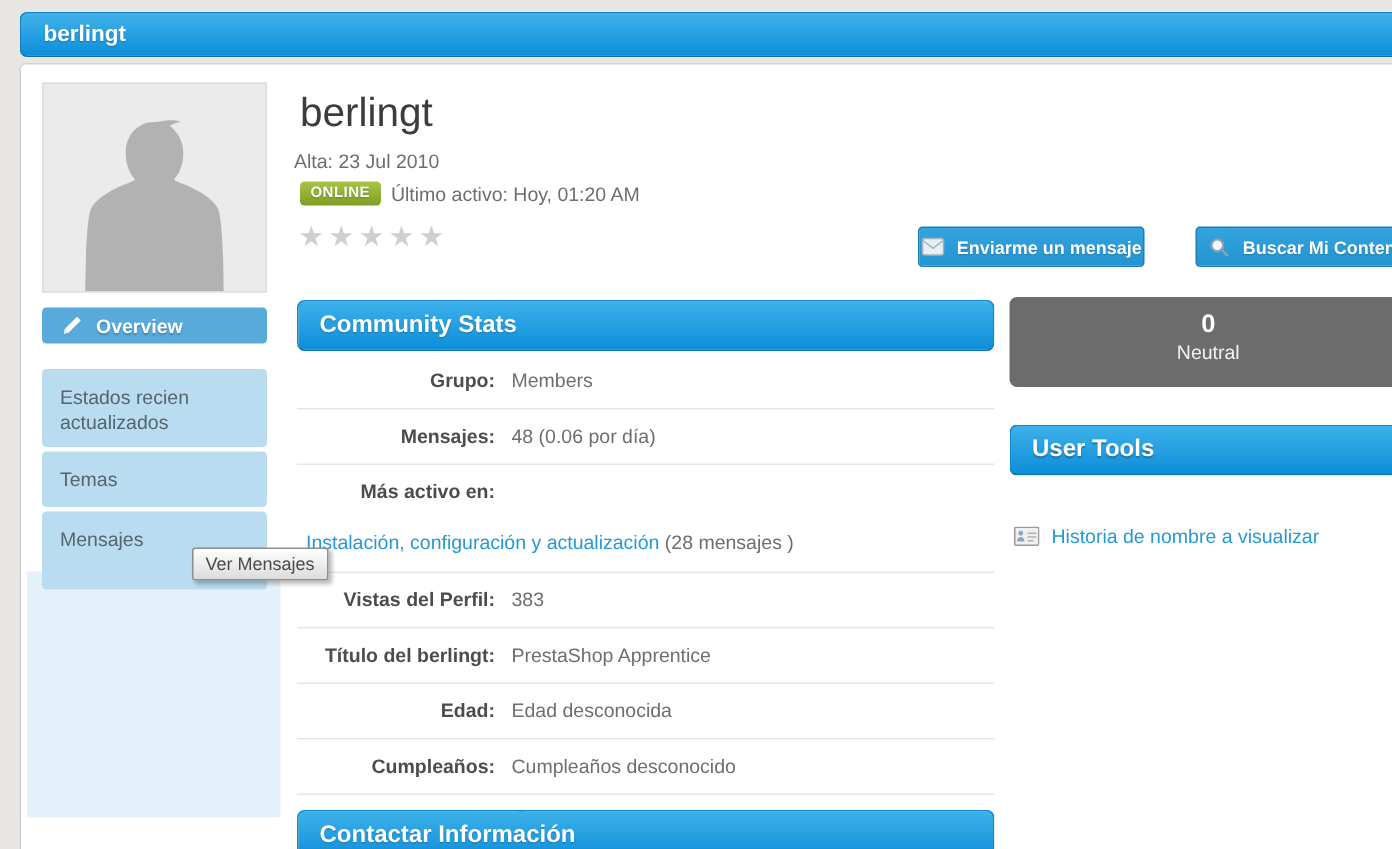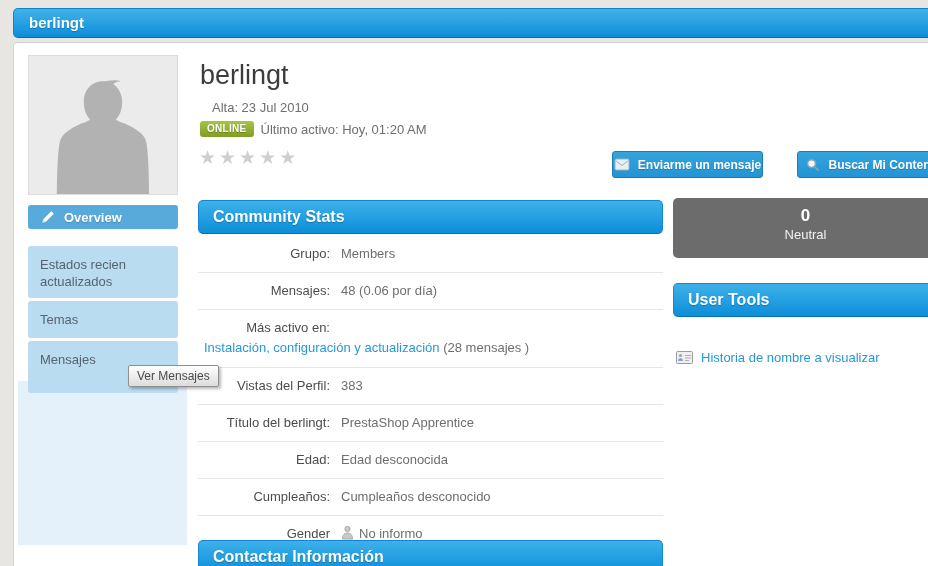--- a/index.html
+++ b/index.html
@@ -54,21 +54,21 @@
     position:absolute; left:128px; top:365px; z-index:30;
     background:linear-gradient(#ffffff,#dcdcdc);
     border:1px solid #8f8f8f; border-radius:2px;
     font-size:12px; color:#4a4a4a; padding:3px 8px;
     box-shadow:2px 2px 3px rgba(0,0,0,.28);
     white-space:nowrap;
   }
 
   
   .username { position:absolute; left:200px; top:60px; font-size:27px; color:#3c3c3c; }
-  .joined   { position:absolute; left:212px; top:100px; font-size:13px; color:#6e6e6e; }
+  .joined   { position:absolute; left:196px; top:100px; font-size:13px; color:#6e6e6e; }
   .activeline { position:absolute; left:200px; top:121px; font-size:13px; color:#6e6e6e;
                 display:flex; align-items:center; gap:7px; }
   .badge-online {
     background:linear-gradient(#a7c544,#7f9d23);
     border-radius:3px; color:#fff; font-size:10px; font-weight:bold;
     padding:2px 7px 3px; letter-spacing:.3px; text-shadow:0 1px 1px rgba(0,0,0,.25);
   }
   .stars { position:absolute; left:199px; top:146px; font-size:19px; color:#cfcfcf;
            letter-spacing:3px; text-shadow:0 1px 0 #fff; }
 
@@ -96,25 +96,25 @@
     text-shadow:0 1px 1px rgba(0,0,0,.25);
   }
   .hdr-stats   { position:absolute; left:198px; top:200px; width:465px; height:34px; }
   .hdr-contact { position:absolute; left:198px; top:540px; width:465px; height:34px; }
   .hdr-tools   { position:absolute; left:673px; top:283px; width:265px; height:34px; }
 
   
   .stats { position:absolute; left:198px; top:236px; width:465px; font-size:13px; }
   .srow { display:flex; padding:9px 0; border-bottom:1px solid #e6e6e6; }
   .srow:last-child { border-bottom:none; }
-  .slabel { width:132px; text-align:right; font-weight:normal; color:#4c4c4c; flex:none; line-height:18px; }
+  .slabel { width:132px; text-align:right; font-weight:bold; color:#4c4c4c; flex:none; line-height:18px; }
   .svalue { margin-left:11px; color:#6e6e6e; line-height:18px; display:flex; align-items:flex-start; gap:5px; }
   .srow-active { display:block; padding:9px 0 10px; border-bottom:1px solid #e6e6e6; }
   .srow-active .slabel { display:block; width:132px; }
-  .active-line { padding-left:6px; margin-top:2px; line-height:18px; }
+  .active-line { padding-left:6px; margin-top:16px; line-height:18px; }
   a.blue-link { color:#2499d6; text-decoration:none; cursor:pointer; }
   .gray-suffix { color:#6e6e6e; }
 
   
   .repbox {
     position:absolute; left:673px; top:198px; width:265px; height:60px;
     background:#6c6c6c; border-radius:5px; color:#fff; text-align:center;
     padding-top:8px;
   }
   .rep-num { font-size:17px; font-weight:bold; line-height:20px; }

